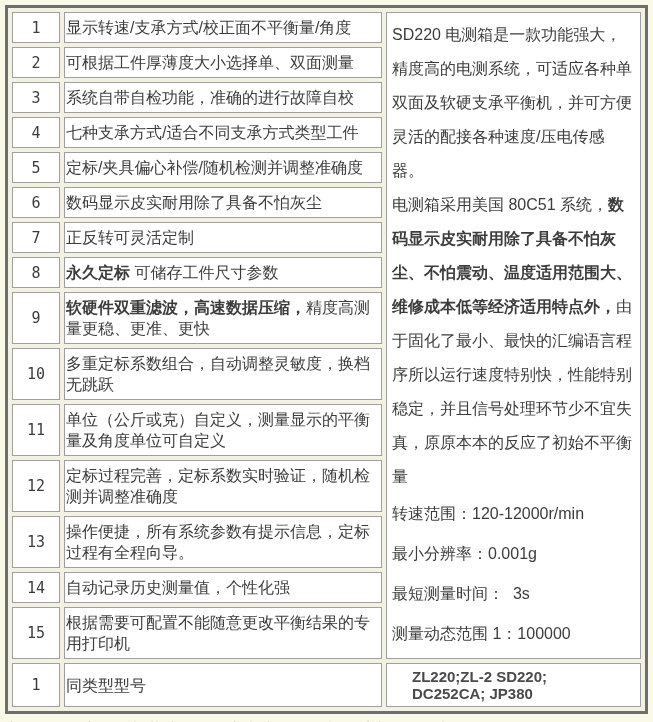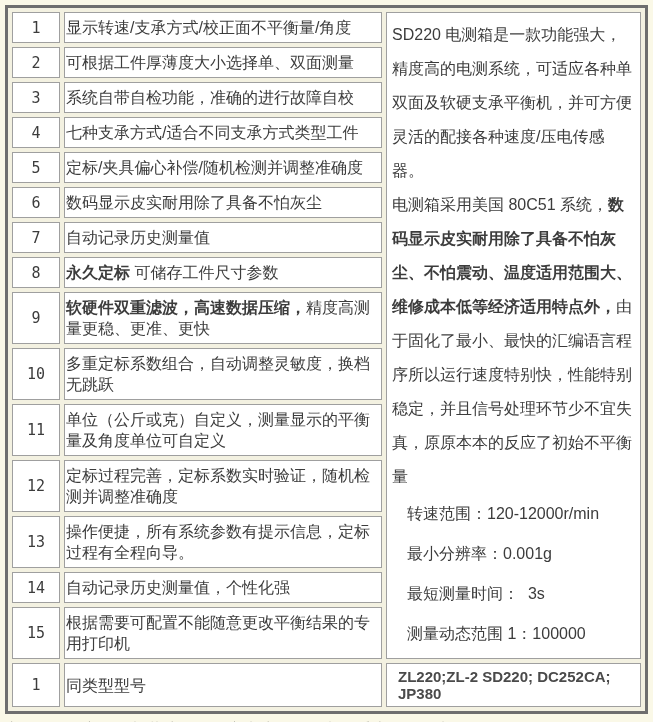--- a/index.html
+++ b/index.html
@@ -44,28 +44,27 @@
   }
   .rp{
     margin:0;
     line-height:34px;
     text-align:left;
   }
   .spec-line{
     display:block;
     line-height:40px;
     white-space:pre;
-    margin-left:15px;
   }
   td.models-cell{
     font-family:"Liberation Sans", sans-serif;
     font-weight:bold;
     font-size:15px;
     color:#4a4a4a;
-    padding:4px 11px;
+    padding:4px 25px;
   }
   .footnote{
     margin:6px 0 0 3px;
     font-size:16px;
     line-height:20px;
     color:#3c3c3c;
   }
   .footnote .model-code{
     font-family:"Liberation Sans", sans-serif;
     font-size:15px;
@@ -111,21 +110,21 @@
       <tr>
         <td class="num">5</td>
         <td class="desc"><b></b><span>定标/夹具偏心补偿/随机检测并调整准确度</span></td>
       </tr>
       <tr>
         <td class="num">6</td>
         <td class="desc"><b></b><span>数码显示皮实耐用除了具备不怕灰尘</span></td>
       </tr>
       <tr>
         <td class="num">7</td>
-        <td class="desc"><b></b><span>自动记录历史测量值</span></td>
+        <td class="desc"><b></b><span>正反转可灵活定制</span></td>
       </tr>
       <tr>
         <td class="num">8</td>
         <td class="desc"><b>永久定标</b><span> 可储存工件尺寸参数</span></td>
       </tr>
       <tr>
         <td class="num">9</td>
         <td class="desc"><b>软硬件双重滤波，高速数据压缩，</b><span>精度高测量更稳、更准、更快</span></td>
       </tr>
       <tr>

